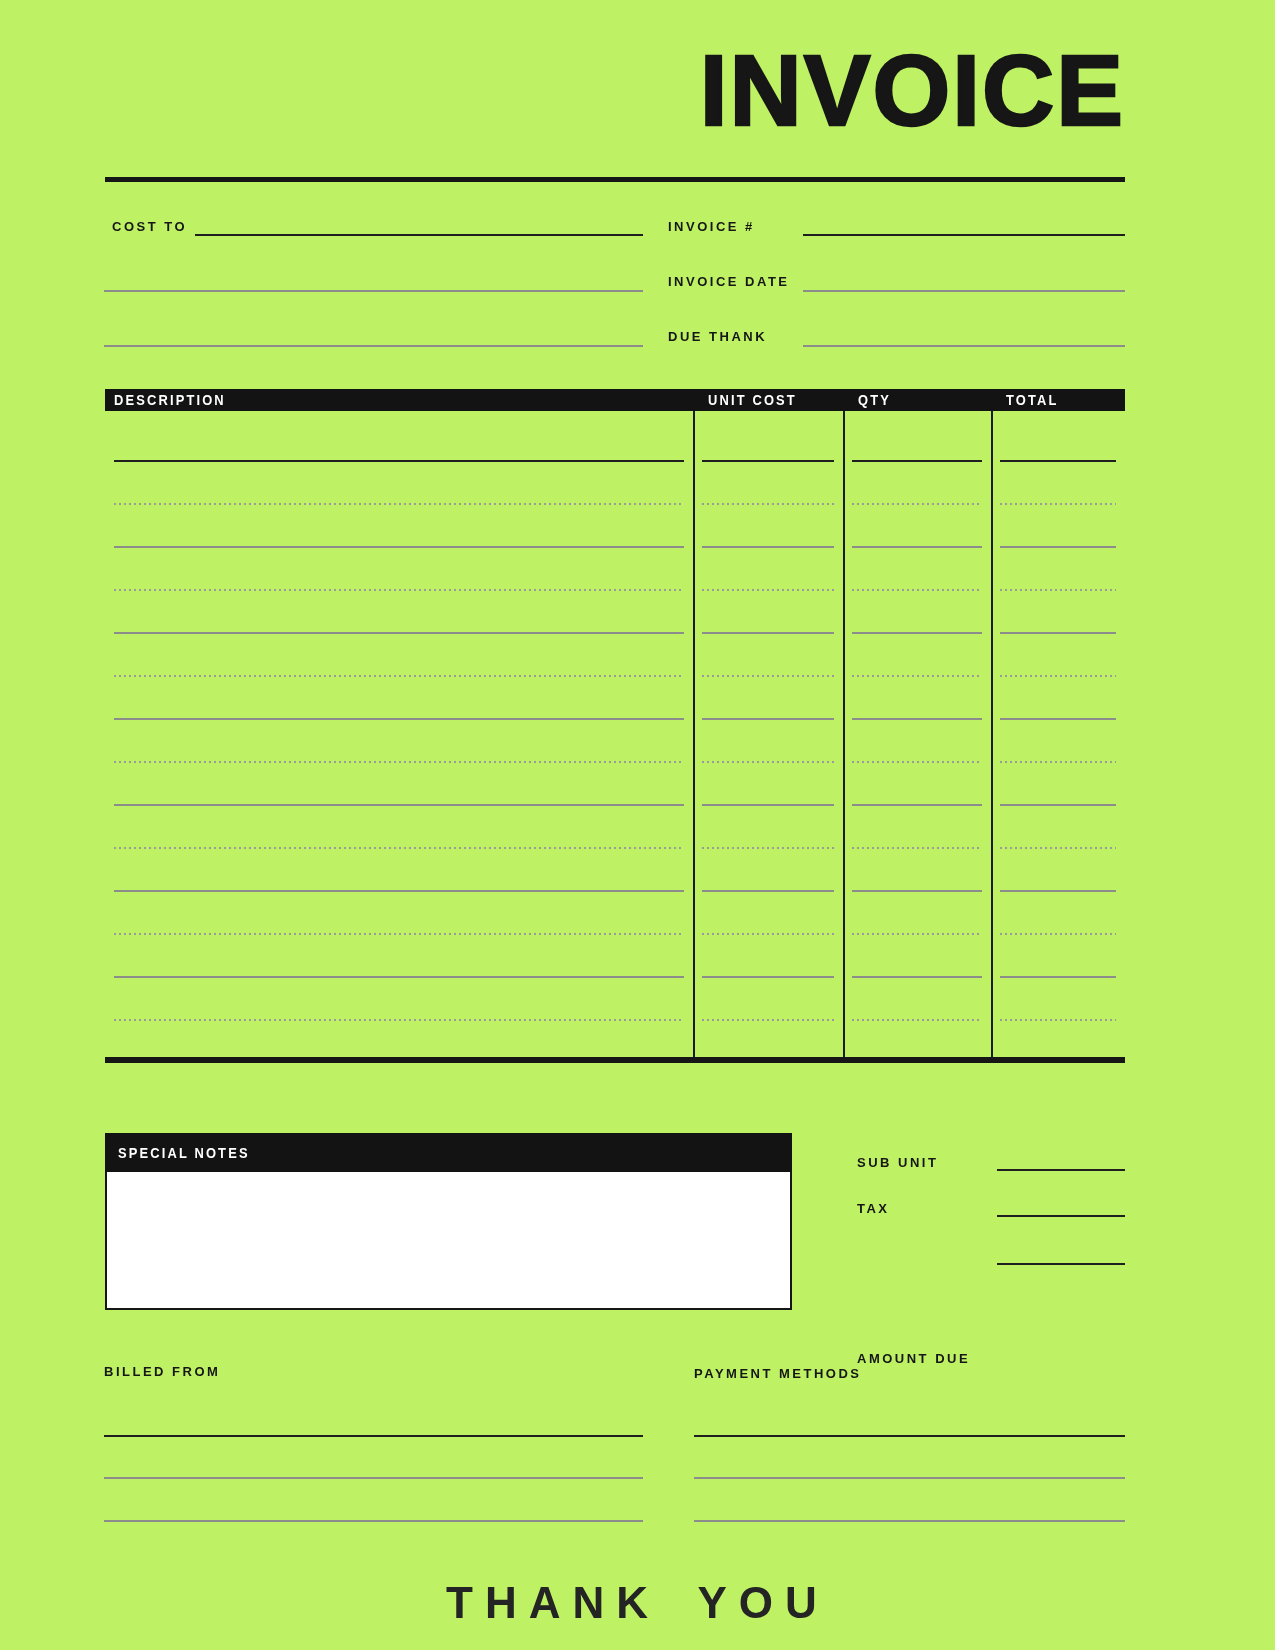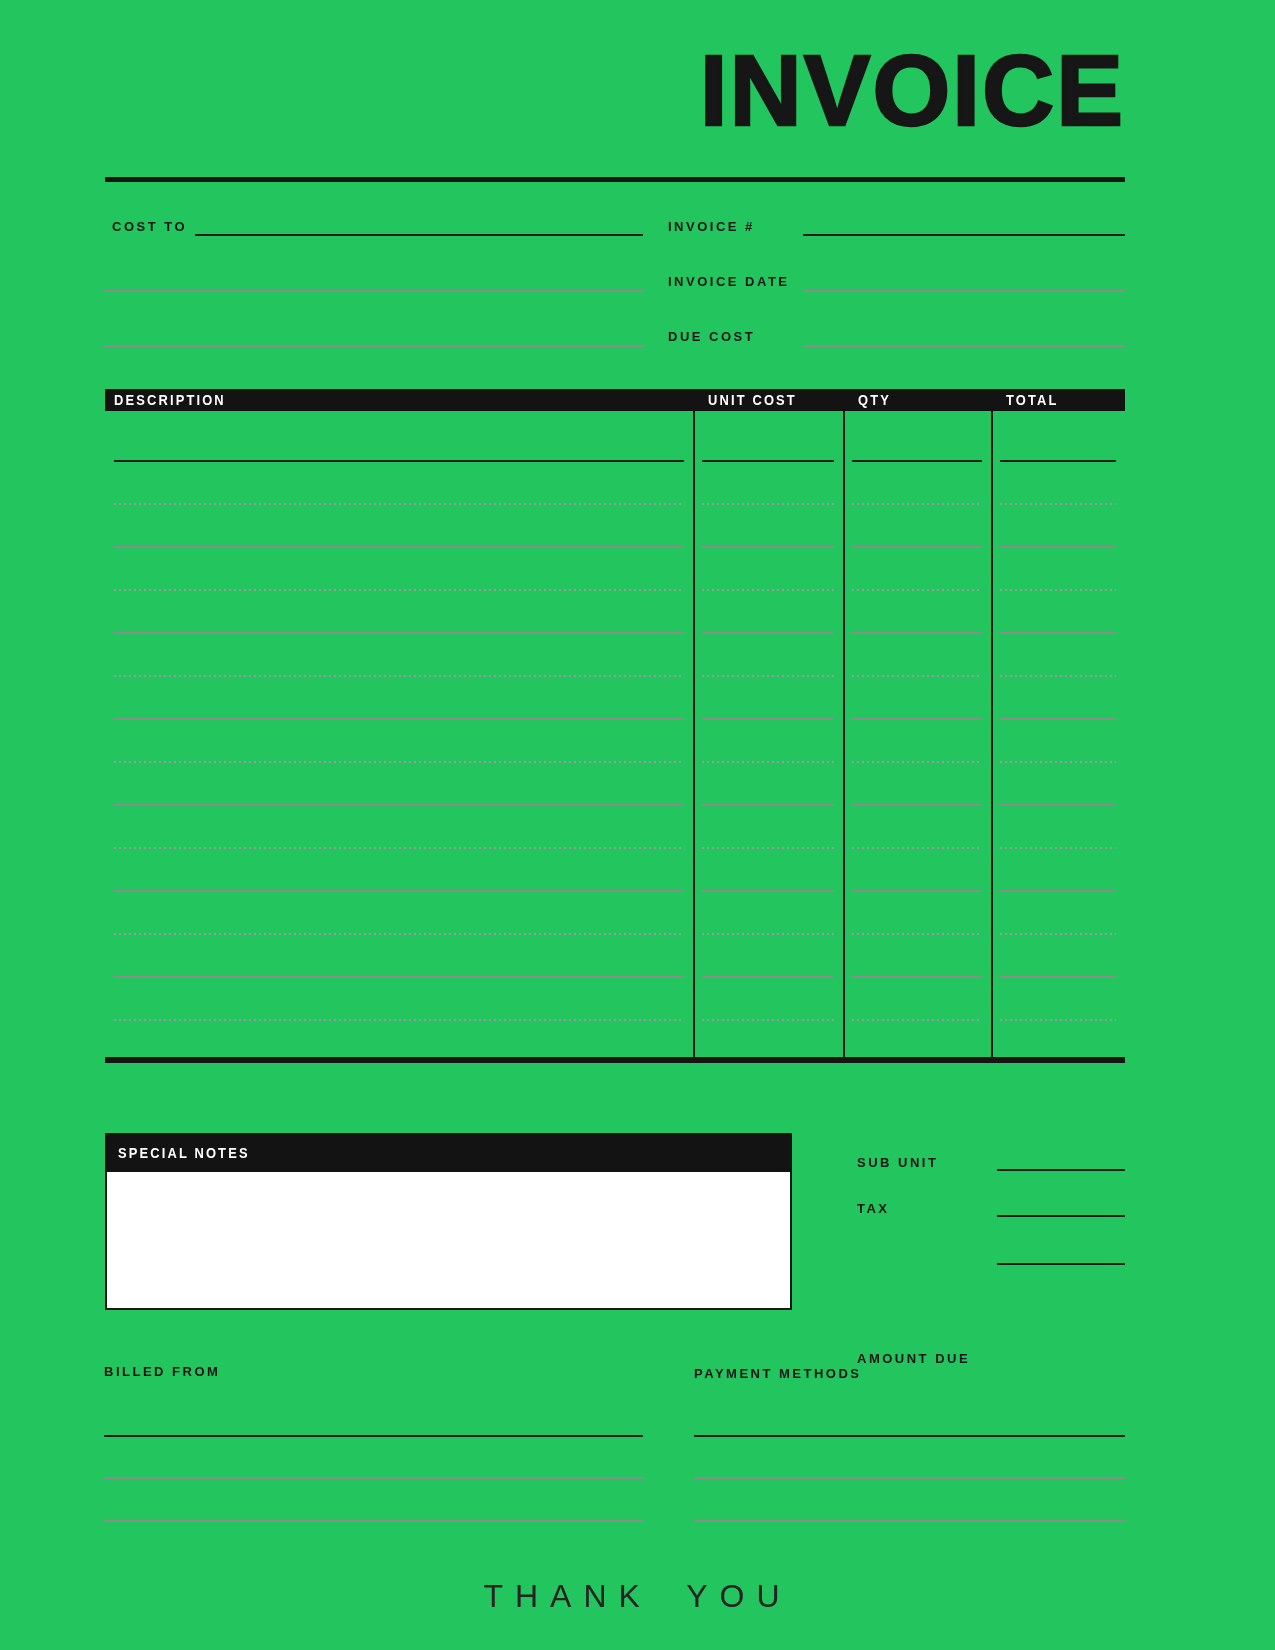--- a/index.html
+++ b/index.html
@@ -6,21 +6,21 @@
     --ink:#161616;
     --line-dark:#1f1f1f;
     --line-gray:#8c8c8c;
     --dash-gray:#9a9a9a;
     --header-bg:#131313;
     --header-text:#ffffff;
   }
   *{margin:0;padding:0;box-sizing:border-box;}
   html,body{background:#ffffff;}
   body{font-family:"Liberation Sans",sans-serif;}
-  #page{position:relative;width:1275px;height:1650px;background:#22c55e;overflow:hidden;}
+  #page{position:relative;width:1275px;height:1650px;background:#bef264;overflow:hidden;}
 
   
   .invoice-title{
     position:absolute;top:40px;right:150px;
     font-size:100px;line-height:1;font-weight:bold;
     letter-spacing:2px;color:var(--ink);
     -webkit-text-stroke:2.5px var(--ink);
     white-space:nowrap;
   }
   .top-rule{position:absolute;left:105px;top:177px;width:1020px;height:5px;background:var(--ink);}
@@ -69,21 +69,21 @@
   .notes-bar{height:39px;background:var(--header-bg);display:flex;align-items:center;padding-left:13px;text-align:right;}
   .notes-bar .cond{
     display:inline-block;transform:scaleX(0.86);transform-origin:left center;
     font-weight:bold;font-size:15px;letter-spacing:2.5px;color:var(--header-text);white-space:nowrap;
   }
   .notes-box{height:138px;border:2px solid var(--ink);border-top:none;background:#fff;}
 
   
   .thank-you{
     position:absolute;left:0;top:1578px;width:100%;text-align:center;
-    font-size:32px;letter-spacing:12px;word-spacing:14px;color:#242424;font-weight:normal;
+    font-size:44px;letter-spacing:12px;word-spacing:14px;color:#242424;font-weight:bold;
   }
 </style>
 </head>
 <body>
 
 <div id="page">
 
   <div class="invoice-title">INVOICE</div>
   <div class="top-rule"></div>
 
@@ -91,21 +91,21 @@
   <div class="wline dark" style="left:195px;top:234px;width:448px;"></div>
   <div class="wline gray" style="left:104px;top:290px;width:539px;"></div>
   <div class="wline gray" style="left:104px;top:345px;width:539px;"></div>
 
   <div class="lbl" style="left:668px;top:219px;">INVOICE #</div>
   <div class="wline dark" style="left:803px;top:234px;width:322px;"></div>
 
   <div class="lbl" style="left:668px;top:274px;">INVOICE DATE</div>
   <div class="wline gray" style="left:803px;top:290px;width:322px;"></div>
 
-  <div class="lbl" style="left:668px;top:329px;">DUE COST</div>
+  <div class="lbl" style="left:668px;top:329px;">DUE THANK</div>
   <div class="wline gray" style="left:803px;top:345px;width:322px;"></div>
 
   <div class="items-table">
     <div class="thead">
         <div class="th col0"><span class="cond">DESCRIPTION</span></div>
         <div class="th col1"><span class="cond">UNIT COST</span></div>
         <div class="th col2"><span class="cond">QTY</span></div>
         <div class="th col3"><span class="cond">TOTAL</span></div>
       </div>
     <div class="tbody">

